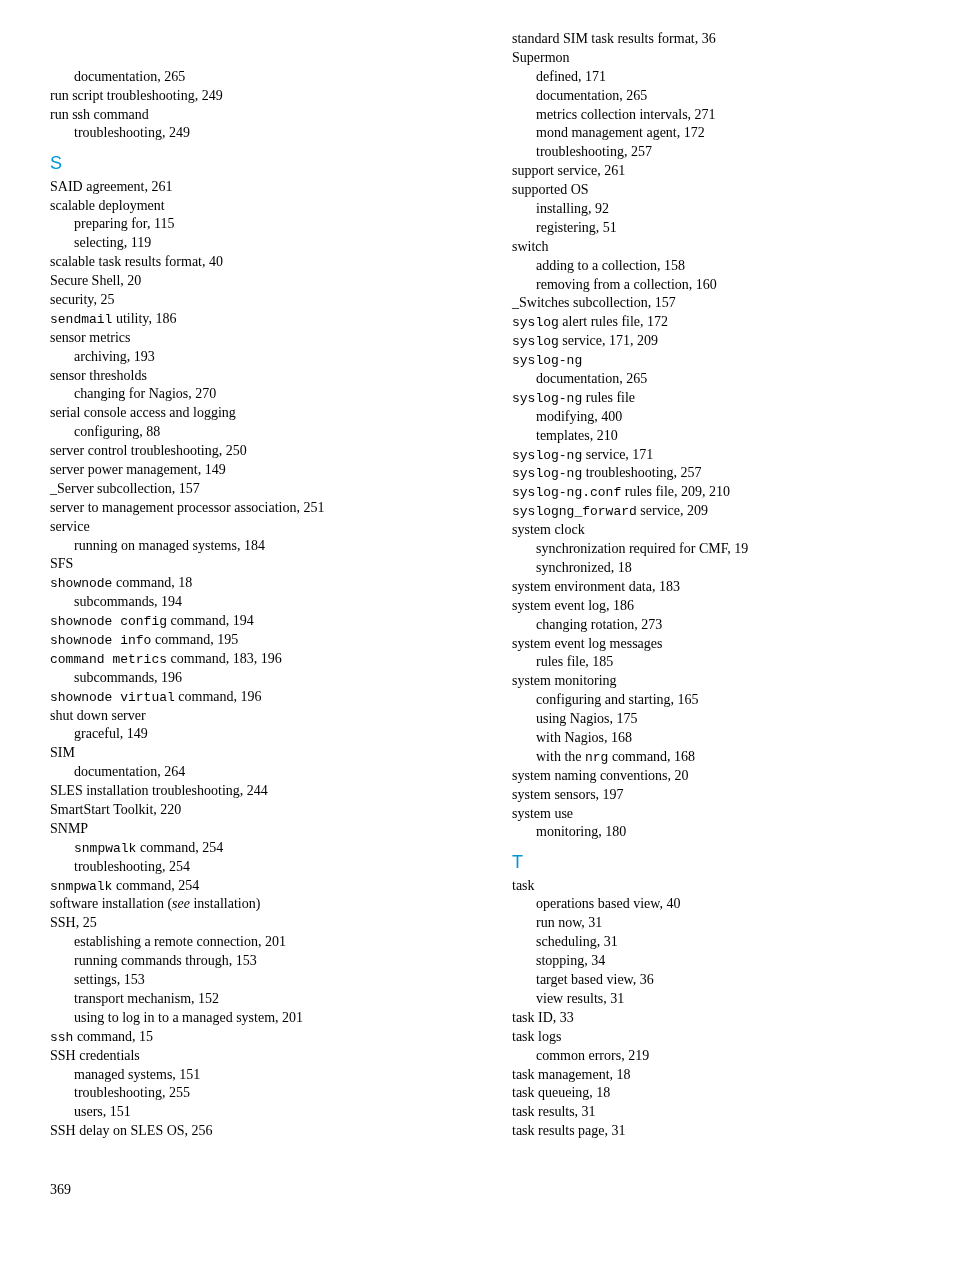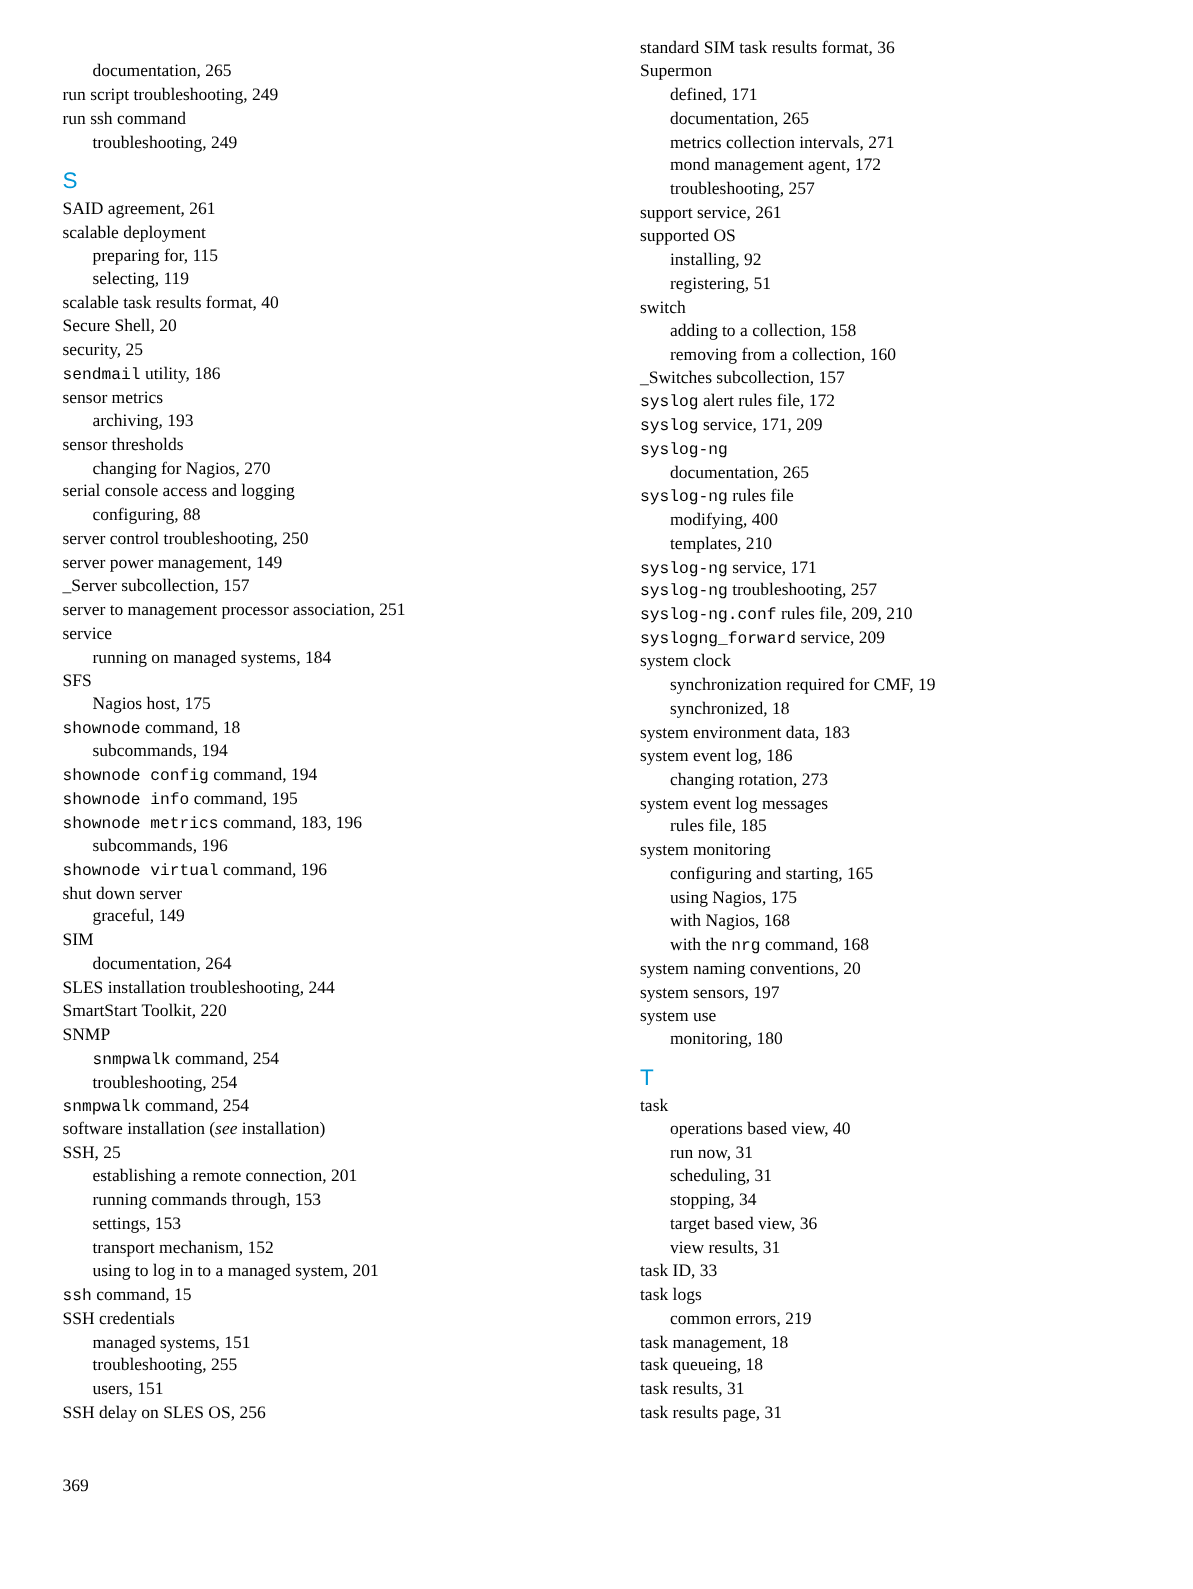--- a/index.html
+++ b/index.html
@@ -72,26 +72,25 @@
       <div class="entry sub"><span>changing for Nagios, 270</span></div>
       <div class="entry"><span>serial console access and logging</span></div>
       <div class="entry sub"><span>configuring, 88</span></div>
       <div class="entry"><span>server control troubleshooting, 250</span></div>
       <div class="entry"><span>server power management, 149</span></div>
       <div class="entry"><span>_Server subcollection, 157</span></div>
       <div class="entry"><span>server to management processor association, 251</span></div>
       <div class="entry"><span>service</span></div>
       <div class="entry sub"><span>running on managed systems, 184</span></div>
       <div class="entry"><span>SFS</span></div>
-      <div class="entry sub"><span>Nagios host, 175</span></div>
       <div class="entry"><span class="mono">shownode</span><span> command, 18</span></div>
       <div class="entry sub"><span>subcommands, 194</span></div>
       <div class="entry"><span class="mono">shownode config</span><span> command, 194</span></div>
       <div class="entry"><span class="mono">shownode info</span><span> command, 195</span></div>
-      <div class="entry"><span class="mono">shownode metrics</span><span> command, 183, 196</span></div>
+      <div class="entry"><span class="mono">command metrics</span><span> command, 183, 196</span></div>
       <div class="entry sub"><span>subcommands, 196</span></div>
       <div class="entry"><span class="mono">shownode virtual</span><span> command, 196</span></div>
       <div class="entry"><span>shut down server</span></div>
       <div class="entry sub"><span>graceful, 149</span></div>
       <div class="entry"><span>SIM</span></div>
       <div class="entry sub"><span>documentation, 264</span></div>
       <div class="entry"><span>SLES installation troubleshooting, 244</span></div>
       <div class="entry"><span>SmartStart Toolkit, 220</span></div>
       <div class="entry"><span>SNMP</span></div>
       <div class="entry sub"><span class="mono">snmpwalk</span><span> command, 254</span></div>

